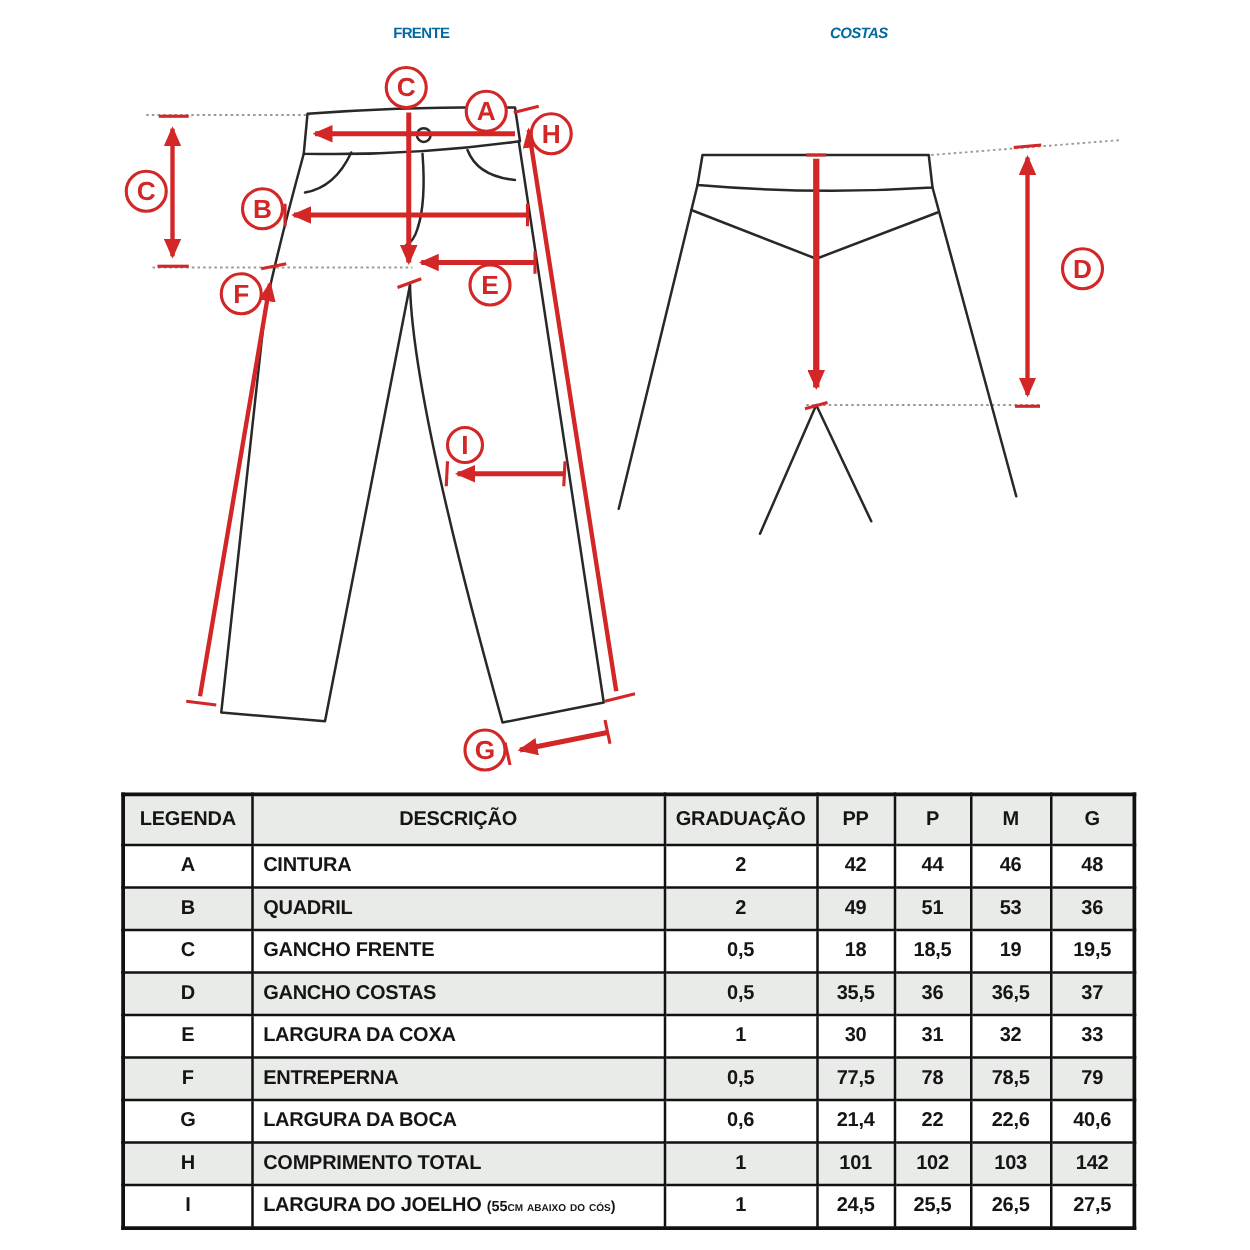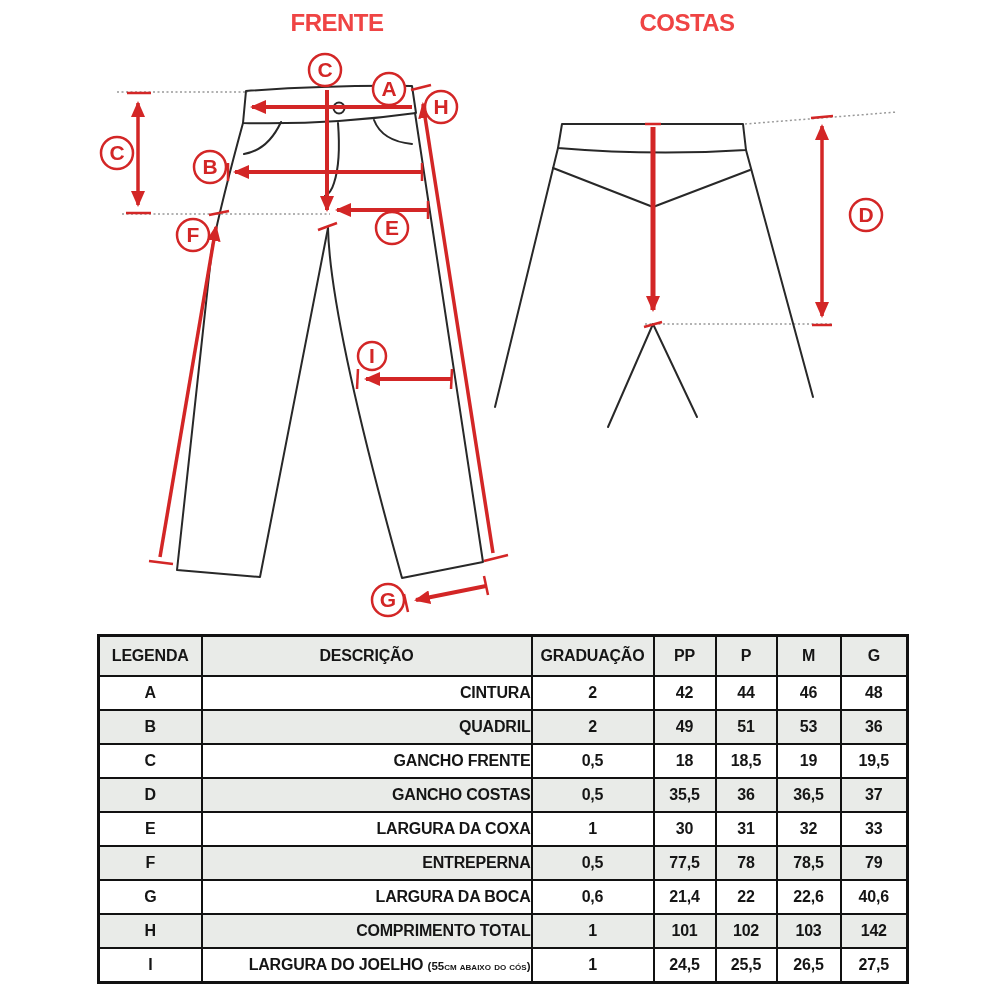--- a/index.html
+++ b/index.html
@@ -1,25 +1,25 @@
 <!DOCTYPE html>
 <html><head>
 <meta charset="utf-8">
 <style>
   html,body{margin:0;padding:0;background:#fff;}
   .canvas{
     position:relative;width:1000px;height:1000px;background:#fff;
     font-family:"Liberation Sans",sans-serif;overflow:hidden;
   }
   .view-title{
-    position:absolute;top:9px;width:160px;text-align:center;
-    font-size:24px;font-weight:bold;color:#ef4444;letter-spacing:-0.5px;
+    position:absolute;top:19px;width:160px;text-align:center;
+    font-size:12px;font-weight:bold;color:#0369a1;letter-spacing:-0.5px;
   }
   #frente-title{left:257px;}
-  #costas-title{left:607px;}
+  #costas-title{left:607px;font-style:italic;}
   .diagram-svg{position:absolute;left:0;top:0;}
 
   
   .ink{stroke:#282828;stroke-width:2;fill:none;stroke-linejoin:round;stroke-linecap:round;}
   .dot{stroke:#999;stroke-width:1.5;fill:none;stroke-dasharray:2 2.5;}
   .red{stroke:#d32626;fill:none;stroke-linecap:butt;}
   .w5{stroke-width:5;}
   .w4{stroke-width:4;}
   .w35{stroke-width:3.5;}
   .w25{stroke-width:2.5;}
@@ -38,21 +38,21 @@
     color:#151515;letter-spacing:-0.2px;
   }
   .size-table th,.size-table td{
     border:2px solid #111;font-weight:bold;font-size:16px;
     padding:0;vertical-align:middle;background:#fff;
   }
   .size-table thead th{height:38px;background:#e9ebe8;text-align:center;}
   .size-table tbody td{height:32px;}
   .size-table tr.alt td{background:#e9ebe8;}
   .c-leg{text-align:center;}
-  .c-desc{text-align:right;padding-left:8px !important;}
+  .c-desc{text-align:left;padding-left:8px !important;}
   .c-num{text-align:center;}
   .note{font-size:11.5px;font-variant-caps:small-caps;letter-spacing:0;margin-top:12px;}
 </style>
 </head>
 <body>
 
 <div class="canvas">
 
   <div class="view-title" id="frente-title">FRENTE</div>
   <div class="view-title" id="costas-title">COSTAS</div>

